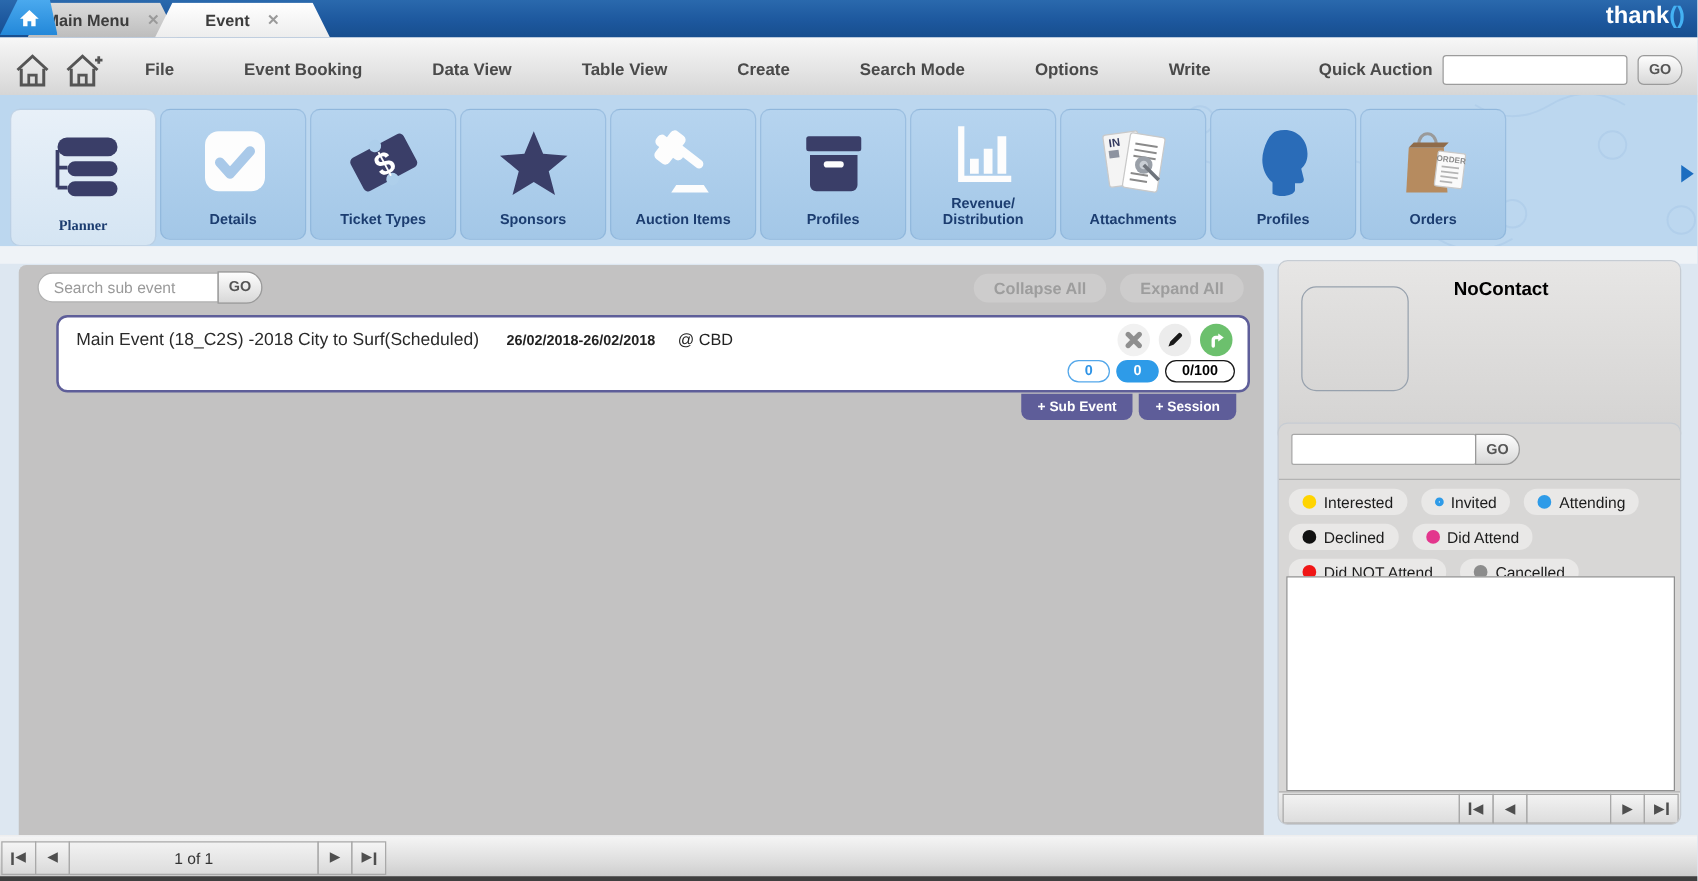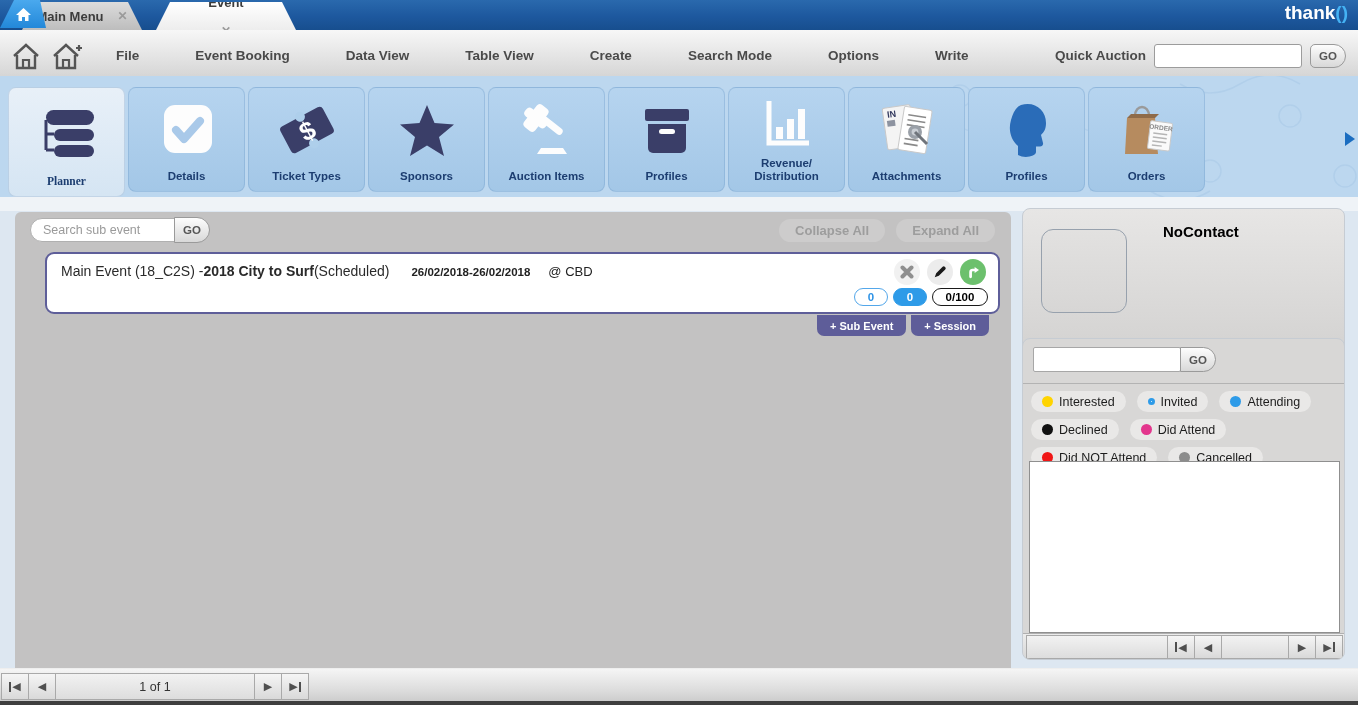--- a/index.html
+++ b/index.html
@@ -8,21 +8,21 @@
   #app { position:relative; width:1358px; height:705px; overflow:hidden; }
 
   
   .tabbar { position:absolute; left:0; top:0; width:1358px; height:30px;
             background:linear-gradient(180deg,#2a69ad 0%, #1d589e 55%, #174e8e 100%); }
   .tab { position:absolute; top:2px; height:28px; display:flex; align-items:center; justify-content:center;
          gap:14px; font-size:13px; font-weight:bold; color:#3c3c3c; cursor:default;
          clip-path:polygon(14px 0, calc(100% - 14px) 0, 100% 100%, 0 100%); }
   .tab .x { color:#9a9a9a; font-size:12px; font-weight:bold; }
   .tab-mainmenu { left:22px; width:120px; background:linear-gradient(180deg,#dcdcdc,#bdbdbd); }
-  .tab-event   { left:156px; width:140px; background:linear-gradient(180deg,#ffffff,#ededed);flex-direction:column; }
+  .tab-event   { left:124px; width:140px; background:linear-gradient(180deg,#ffffff,#ededed); }
   .tab-home    { left:272px; width:46px; top:2px; height:28px;
                  background:linear-gradient(180deg,#4aa9ee,#2388d9);
                  clip-path:polygon(14px 0, calc(100% - 6px) 0, 100% 100%, 0 100%);
                  display:flex; align-items:center; justify-content:center; }
   .logo { position:absolute; right:10px; top:2px; font-size:19px; font-weight:bold; letter-spacing:0; }
   .logo .t { color:#ffffff; }
   .logo .q { color:#44b2f4; }
 
   
   .menubar { position:absolute; left:0; top:30px; width:1358px; height:52px;
@@ -69,21 +69,21 @@
   .sub-search .go-btn { border-radius:0 13px 13px 0; height:26px; margin-left:-1px; }
   .soft-pill { position:absolute; top:7px; height:23px; padding:0 16px; display:flex; align-items:center;
                background:#cdcccc; border-radius:12px; font-size:13px; font-weight:bold; color:#9d9d9d; cursor:default; }
   .pill-collapse { right:126px; }
   .pill-expand { right:16px; }
 
   .event-card { position:absolute; left:30px; top:40px; width:955px; height:62px; background:#fff;
                 border:2px solid #5e5e99; border-radius:9px; }
   .event-title-row { position:absolute; left:14px; top:9px; display:flex; align-items:baseline; white-space:nowrap; }
   .ev-t { font-size:14px; color:#2a2a2a; }
-  .ev-b { font-size:14px; font-weight:bold; color:#2a2a2a; }
+  .ev-b { font-size:14px; font-weight:normal; color:#2a2a2a; }
   .ev-dates { font-size:11.5px; font-weight:600; color:#222; margin-left:22px; }
   .ev-loc { font-size:13px; font-weight:400; color:#222; margin-left:18px; }
   .ev-icons { position:absolute; right:12px; top:5px; display:flex; gap:7px; }
   .ico-circle { width:26px; height:26px; border-radius:50%; display:flex; align-items:center; justify-content:center; cursor:default; }
   .ico-x { background:#f1f1f1; }
   .ico-pencil { background:#ececec; }
   .ico-green { background:#6cc06d; }
   .ev-counters { position:absolute; right:10px; bottom:6px; display:flex; gap:5px; }
   .cnt { height:18px; border-radius:10px; display:flex; align-items:center; justify-content:center;
          font-size:11.5px; font-weight:600; cursor:default; }

